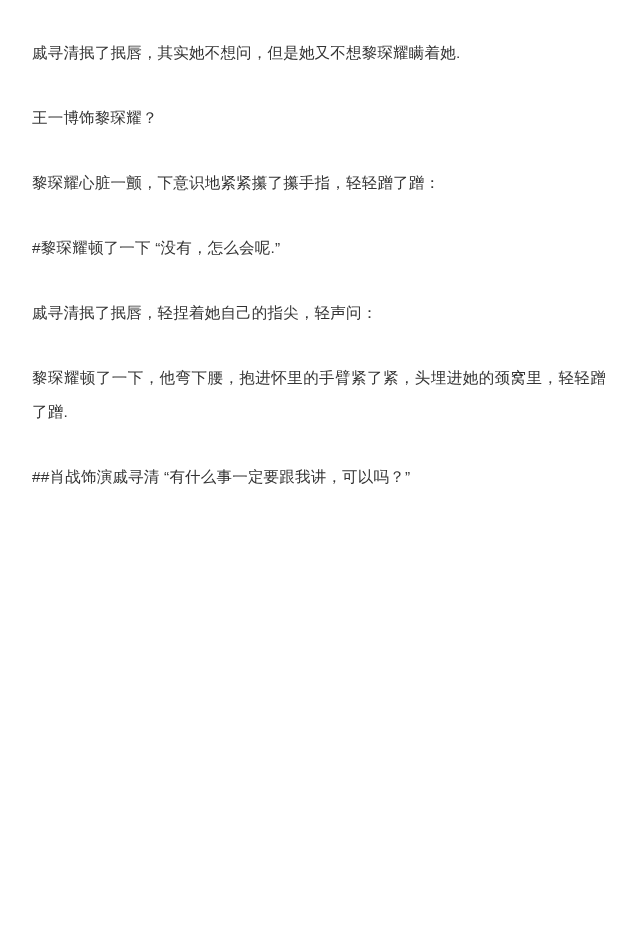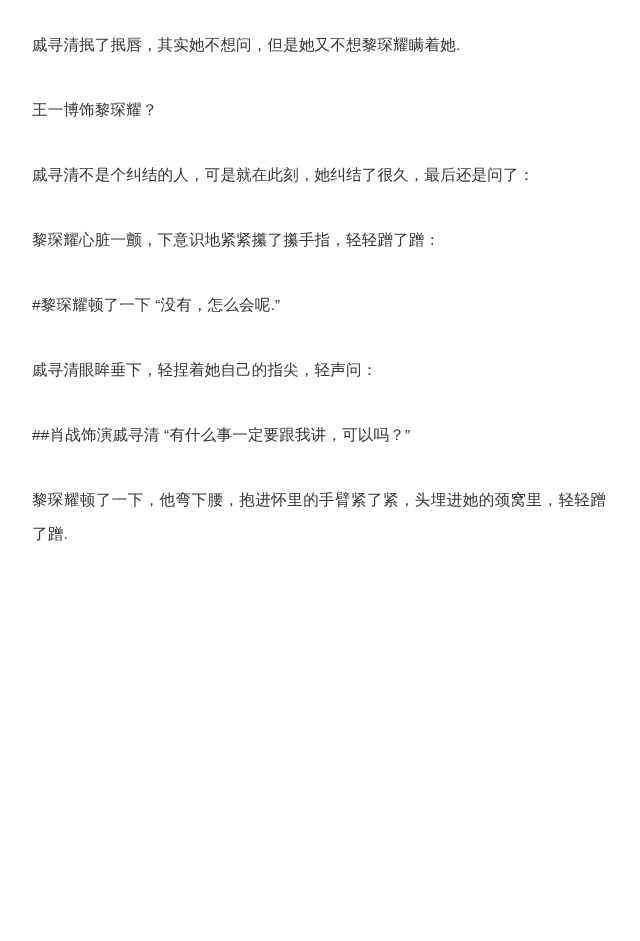--- a/index.html
+++ b/index.html
@@ -11,21 +11,21 @@
     width: 640px;
     height: 941px;
     font-family: "Liberation Sans", "DejaVu Sans", sans-serif;
     color: #2b2b2b;
     overflow: hidden;
   }
   .page {
     width: 640px;
     height: 941px;
     box-sizing: border-box;
-    padding: 28px 34px 0 32px;
+    padding: 36px 34px 0 32px;
     background: #ffffff;
     position: relative;
   }
   .para {
     font-size: 15.5px;
     line-height: 34px;
     letter-spacing: 0.2px;
     color: #333333;
     margin: 0 0 31px 0;
     text-align: justify;
@@ -35,19 +35,18 @@
   .para:last-child {
     margin-bottom: 0;
   }
 </style>
 </head>
 <body>
 
 <div class="page">
   <p class="para">戚寻清抿了抿唇，其实她不想问，但是她又不想黎琛耀瞒着她.</p>
   <p class="para">王一博饰黎琛耀？</p>
-  <p class="para">戚寻清不是个纠结的人，可是就在此刻，她纠结了很久，最后还是问了：</p>
   <p class="para">黎琛耀心脏一颤，下意识地紧紧攥了攥手指，轻轻蹭了蹭：</p>
   <p class="para">#黎琛耀顿了一下 “没有，怎么会呢.”</p>
-  <p class="para">戚寻清眼眸垂下，轻捏着她自己的指尖，轻声问：</p>
+  <p class="para">戚寻清抿了抿唇，轻捏着她自己的指尖，轻声问：</p>
+  <p class="para">黎琛耀顿了一下，他弯下腰，抱进怀里的手臂紧了紧，头埋进她的颈窝里，轻轻蹭了蹭.</p>
   <p class="para">##肖战饰演戚寻清 “有什么事一定要跟我讲，可以吗？”</p>
-  <p class="para">黎琛耀顿了一下，他弯下腰，抱进怀里的手臂紧了紧，头埋进她的颈窝里，轻轻蹭了蹭.</p>
 </div>
 
 </body></html>

